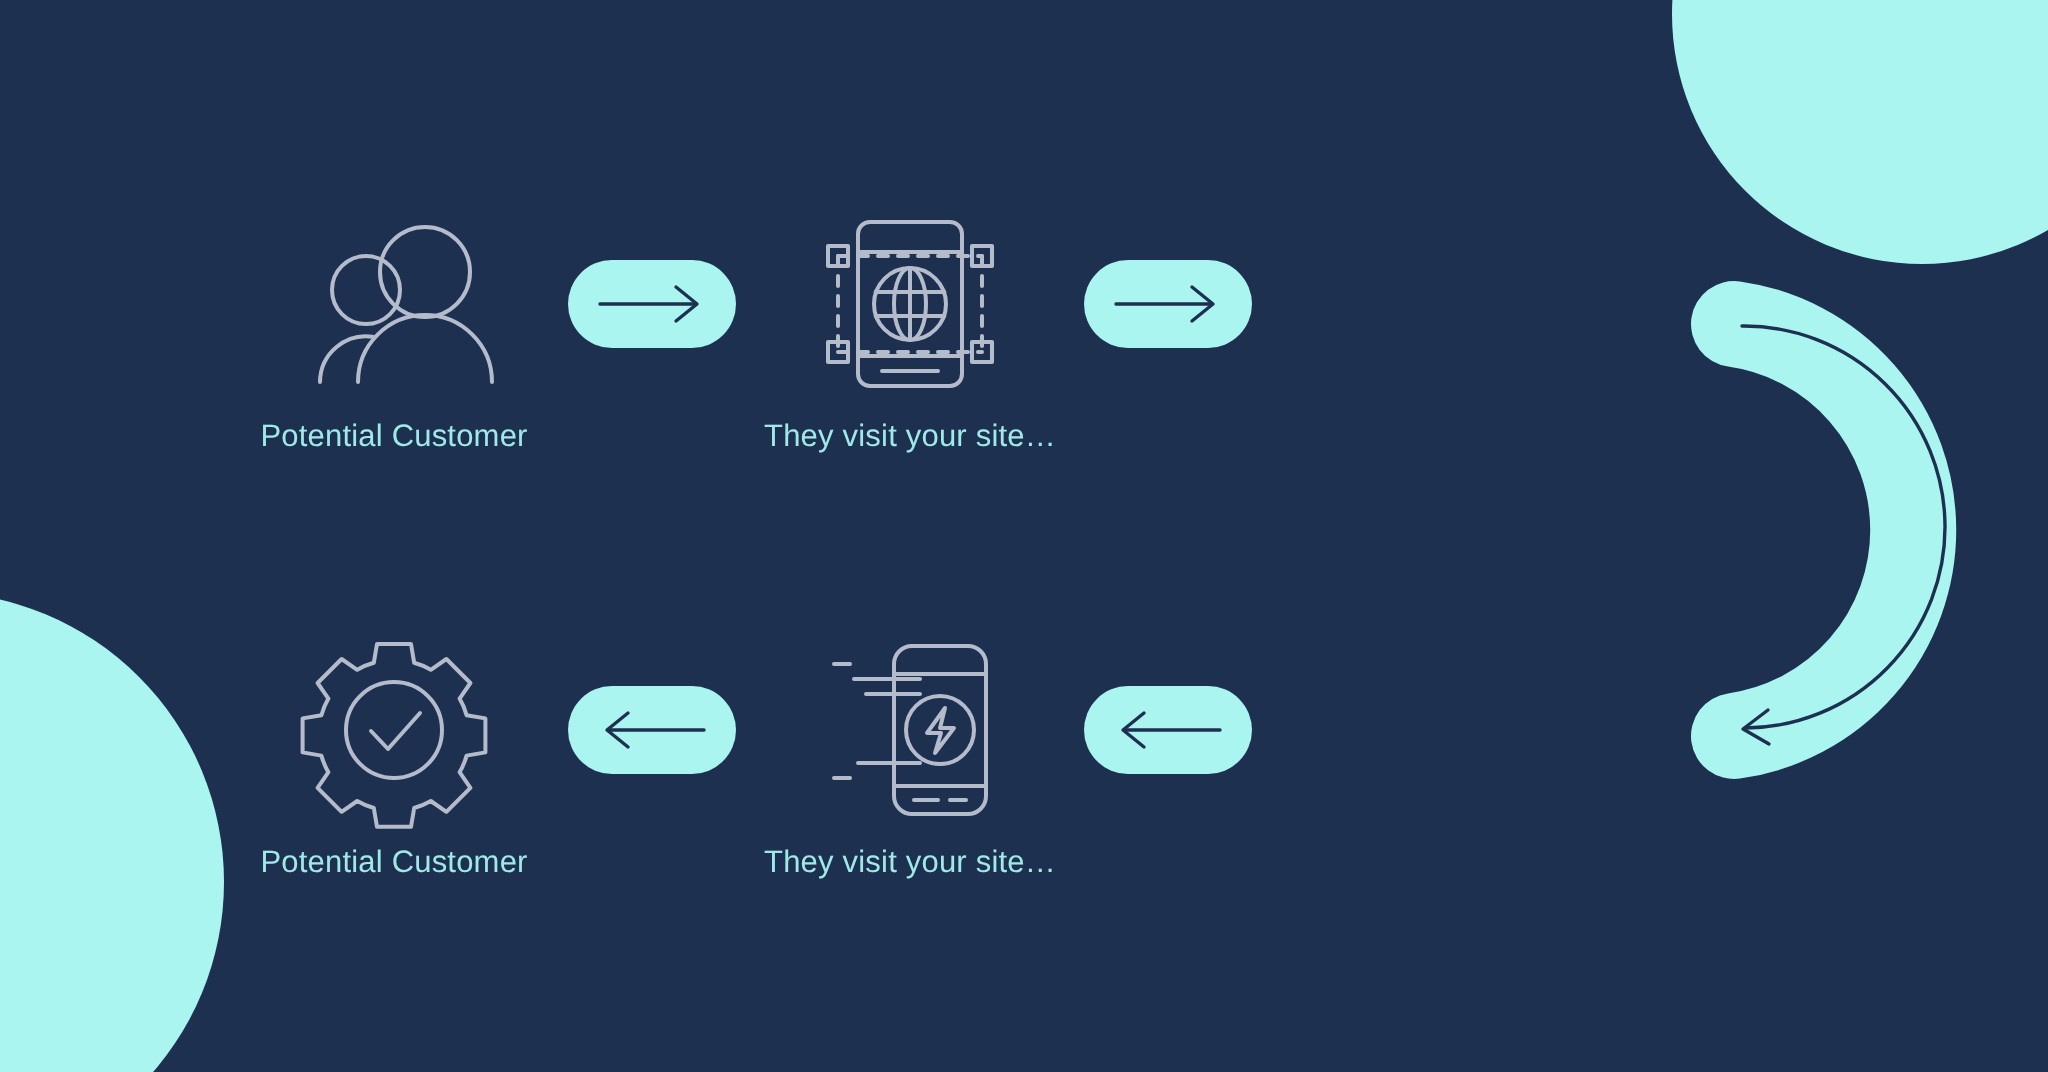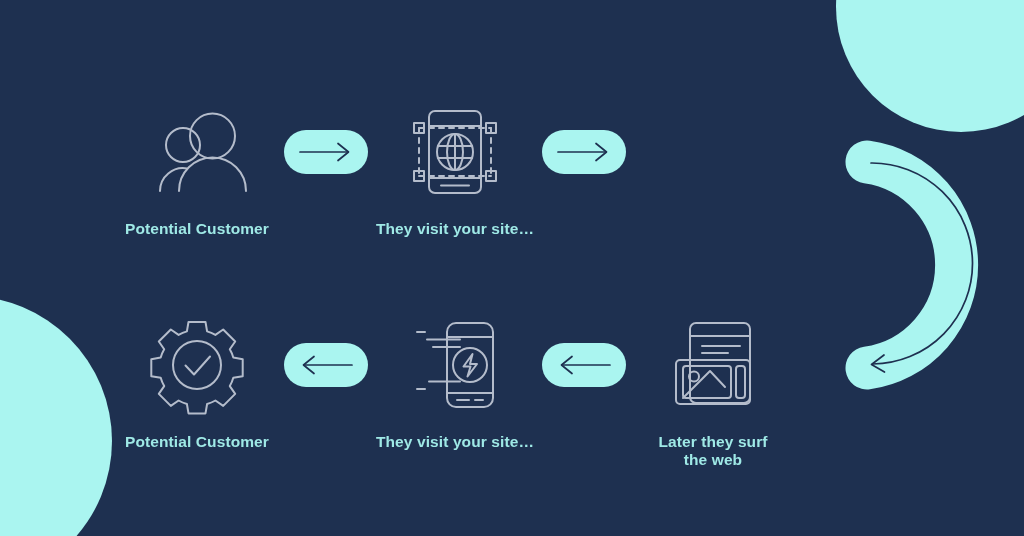--- a/index.html
+++ b/index.html
@@ -25,24 +25,24 @@
   .step {
     width:170px;
     display:flex; flex-direction:column;
     align-items:center;
   }
   .icon-box {
     height:100px;
     display:flex; align-items:center; justify-content:center;
   }
   .step-label {
-    margin-top:18px;
+    margin-top:8px;
     color:#9fe9e6;
     font-size:15.5px;
-    font-weight:bold;
+    font-weight:normal;
     line-height:1.18;
     text-align:center;
     letter-spacing:.1px;
     white-space:pre-line;
   }
 
   
   .pill-wrap {
     width:88px;
     height:100px;
@@ -174,37 +174,20 @@
 
     <div class="pill-wrap">
       <div class="pill">
         <svg width="56" height="20" viewBox="0 0 56 20">
           <path class="ln-d" d="M54 10 H6"></path>
           <path class="ln-d" d="M16 1.5 L5.5 10 L16 18.5"></path>
         </svg>
       </div>
     </div>
 
-    <div class="step">
-      <div class="icon-box">
-        <svg width="94" height="92" viewBox="0 0 94 92">
-          <rect class="ln" x="24" y="4" width="60" height="80" rx="6"></rect>
-          <path class="ln" d="M24 17 H84"></path>
-          <path class="ln" d="M36 27 H74"></path>
-          <path class="ln" d="M36 34 H62"></path>
-          <rect class="ln" x="10" y="41" width="74" height="44" rx="4" fill="#1e3050"></rect>
-          <rect class="ln" x="17" y="47" width="48" height="32" rx="3"></rect>
-          <circle class="ln" cx="28" cy="57.5" r="5"></circle>
-          <path class="ln" d="M17 79 L44 52 L59 68"></path>
-          <rect class="ln" x="70" y="47" width="9" height="32" rx="3"></rect>
-        </svg>
-      </div>
-      <div class="step-label">Later they surf
-the web</div>
-    </div>
   </div>
 
   <div class="c-arrow">
     <svg width="172" height="258" viewBox="0 0 172 258">
       <path d="M24 26 A104 104 0 0 1 24 232" fill="none" stroke="#aaf5f0" stroke-width="43" stroke-linecap="round"></path>
       <path d="M28 27 A96 96 0 0 1 30 228" fill="none" stroke="#1e3050" stroke-width="1.7" stroke-linecap="round"></path>
       <path d="M41 219 L28.5 228.5 L41.5 236" fill="none" stroke="#1e3050" stroke-width="1.7" stroke-linecap="round" stroke-linejoin="round"></path>
     </svg>
   </div>
 

